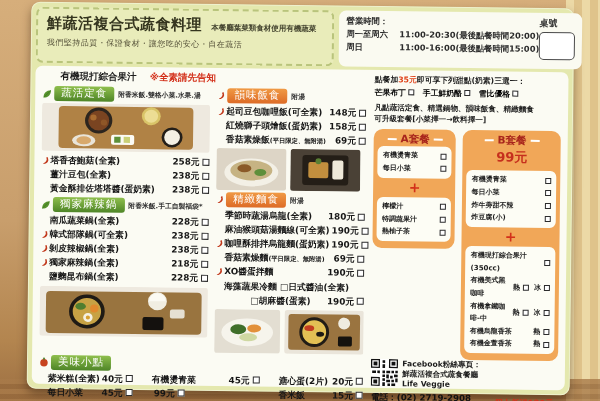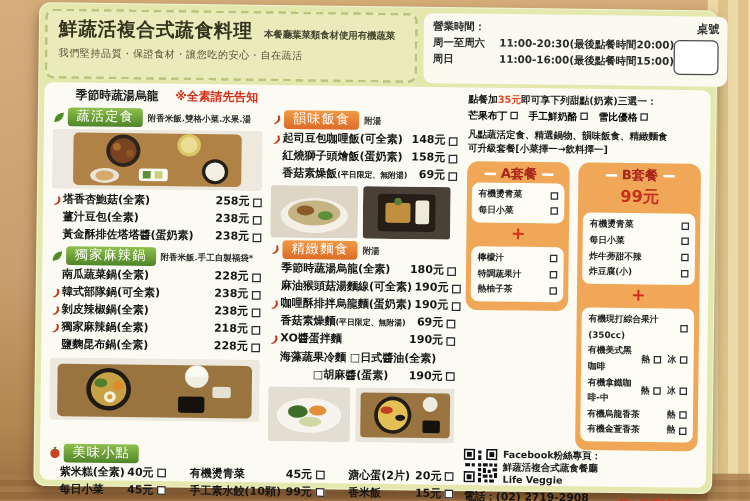--- a/index.html
+++ b/index.html
@@ -15,21 +15,21 @@
     box-shadow:0 5px 10px rgba(60,35,15,.5), inset 0 0 0 1px rgba(255,255,255,.4); padding:5px; }
   .card-head { display:flex; gap:5px; height:56px; }
   .title-box { flex:0 0 56%; border:2px dashed #b9c47c; border-radius:7px; background:#e9ecba;
     padding:4px 9px 3px; }
   .title { font-size:15px; font-weight:bold; color:#35351f; letter-spacing:.5px; }
   .title-note { font-size:7.5px; font-weight:bold; color:#454530; margin-left:4px; }
   .tagline { font-size:8px; color:#56523a; margin-top:4px; letter-spacing:.5px; }
   .head-right { flex:1; background:#fafaf1; border-radius:7px; padding:4px 7px 2px; display:flex; }
   .hours { font-size:8.3px; color:#2b2b2b; line-height:1.55; font-weight:bold; white-space:nowrap; }
   .hours .day { display:inline-block; min-width:50px; }
-  .tableno { margin-left:auto; text-align:right; }
+  .tableno { margin-left:auto; text-align:left; }
   .tableno .lbl { font-size:9px; font-weight:bold; color:#333; margin-bottom:2px; }
   .tableno .box { width:36px; height:28px; border:1.5px solid #4a4a4a; border-radius:5px; background:#fff; }
   .card-body { position:absolute; left:5px; right:5px; top:64px; bottom:5px; background:#fbfbf3;
     border-radius:7px; padding:4px 7px 3px; display:flex; }
   .col-main { width:62.5%; display:flex; flex-direction:column; }
   .notice { font-size:9.5px; font-weight:bold; color:#1d1d1d; padding-left:18px; }
   .notice .red { color:#d3301a; margin-left:10px; }
   .cols { display:flex; flex:1; margin-top:1px; }
   .col-left { width:54%; padding-right:7px; }
   .col-mid { width:46%; }
@@ -111,21 +111,21 @@
       <div class="tableno">
         <div class="lbl">桌號</div>
         <div class="box"></div>
       </div>
     </div>
   </div>
 
   <div class="card-body">
     <div class="col-main">
       <div class="notice">
-        <span>季節時蔬湯烏龍</span>
+        <span>有機現打綜合果汁</span>
         <span class="red">※全素請先告知</span>
       </div>
       <div class="cols">
         <div class="col-left">
           <div class="section">
             <div class="sec-h">
                 <span class="sec-ic">
                   <svg viewBox="0 0 12 12" width="10" height="10">
                     <path d="M1.5 10.5C1.5 5 5 1.5 10.5 1.5 10.5 7 7 10.5 1.5 10.5z" fill="#56932c"></path>
                     <path d="M2 10C4.5 7.5 7.5 4.5 10 2" stroke="#3a6b1d" stroke-width=".7" fill="none"></path>
@@ -412,21 +412,20 @@
               <span class="cb"></span>
             </div>
             <div class="mi">
               <span class="mi-ic"></span>
               <span class="mi-n">每日小菜</span>
               <span class="mi-p">45元</span>
               <span class="cb"></span>
             </div>
             <div class="mi">
               <span class="mi-ic"></span>
-              <span class="mi-n">手工素水餃(10顆)</span>
               <span class="mi-p">99元</span>
               <span class="cb"></span>
             </div>
             <div class="mi">
               <span class="mi-ic"></span>
               <span class="mi-n">香米飯</span>
               <span class="mi-p">15元</span>
               <span class="cb"></span>
             </div>
           </div>

